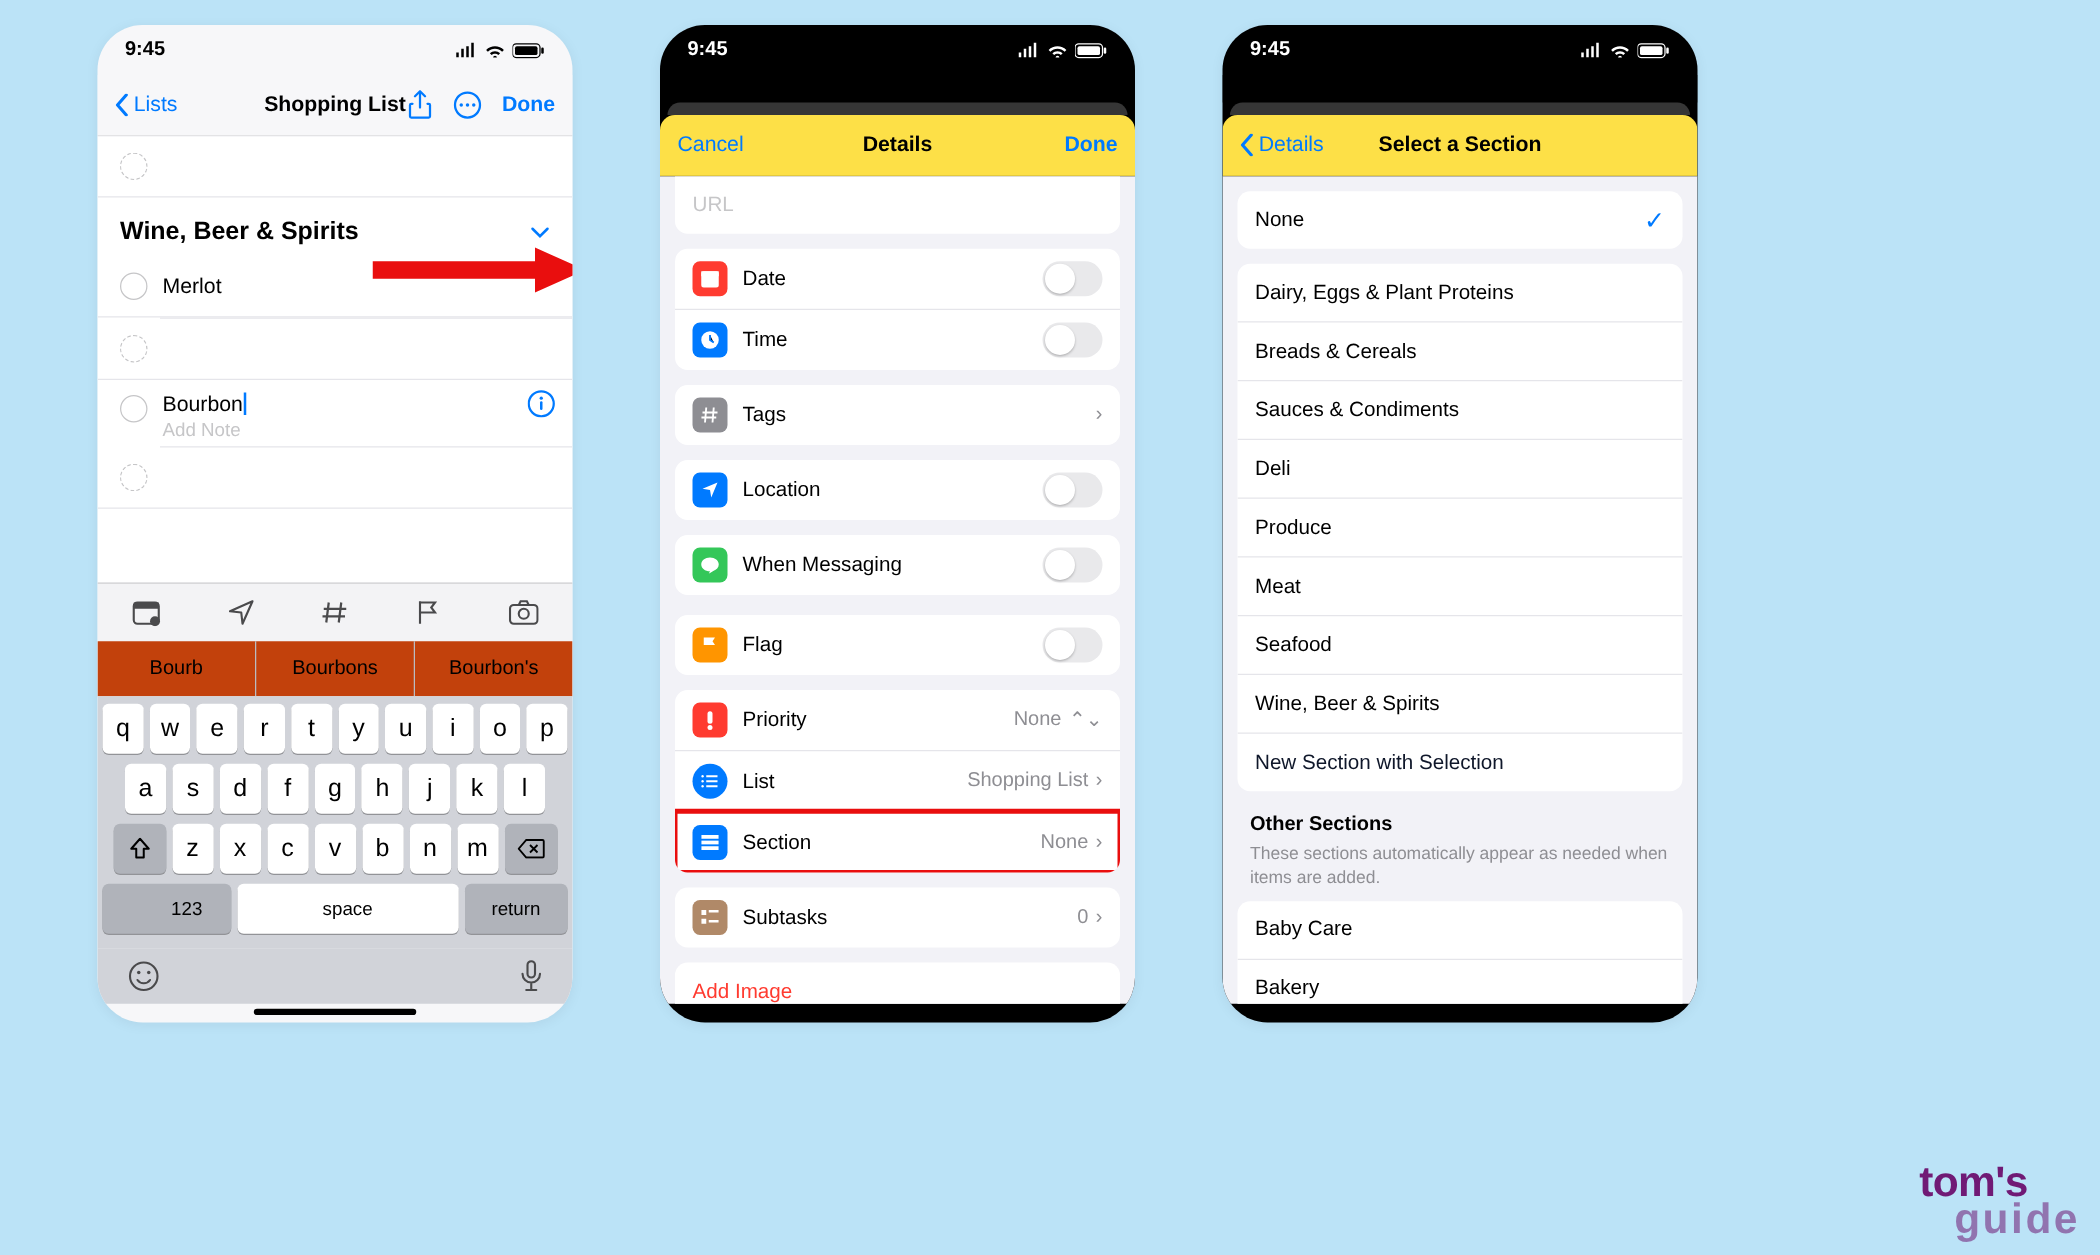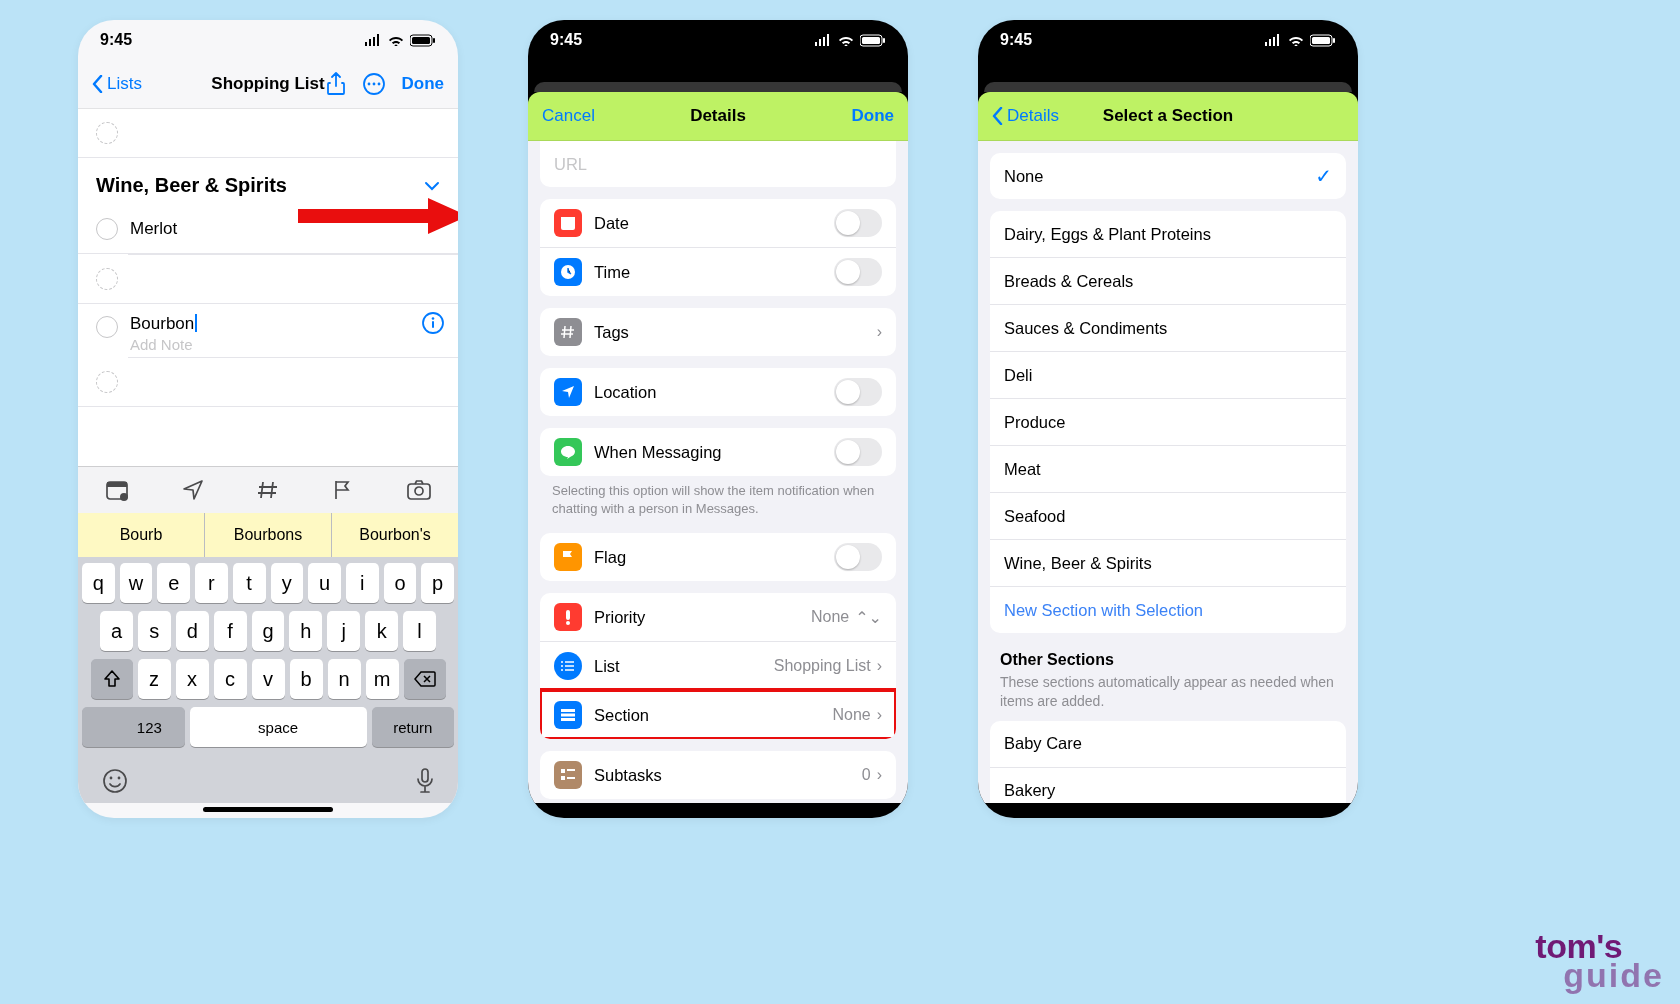--- a/index.html
+++ b/index.html
@@ -34,21 +34,21 @@
   .phone .inner{position:absolute;inset:0;display:flex;flex-direction:column;}
 
   
   .sbar{height:40px;display:flex;align-items:center;justify-content:space-between;padding:0 22px;font-weight:600;font-size:16px;}
   .sbar.light{color:#000;}
   .sbar.dark{color:#fff;}
   .sicons{display:flex;gap:6px;align-items:center;}
 
   
   .nav{height:48px;display:flex;align-items:center;justify-content:space-between;padding:0 14px;background:#f7f7f9;border-bottom:1px solid rgba(0,0,0,.08);}
-  .nav.sheet{background:#bef264;border-radius:12px 12px 0 0;border-bottom:1px solid rgba(0,0,0,.1);}
+  .nav.sheet{background:#fde047;border-radius:12px 12px 0 0;border-bottom:1px solid rgba(0,0,0,.1);}
   .nav .left,.nav .right{color:var(--ios-blue);font-size:17px;display:flex;align-items:center;gap:4px;}
   .nav .title{font-weight:600;font-size:17px;position:absolute;left:0;right:0;text-align:center;pointer-events:none;}
   .nav .icons{display:flex;gap:16px;align-items:center;}
   .nav{position:relative;}
 
   .sheet-spacer{height:22px;background:#000;}
   .sheet-peek{height:10px;background:#888;border-radius:10px 10px 0 0;margin:0 6px;opacity:.4;}
 
   
   .list1{flex:1;background:#fff;overflow:hidden;}
@@ -60,21 +60,21 @@
   .divider-in{border-bottom:1px solid var(--ios-divider);margin-left:50px;}
   .editing{position:relative;}
   .editing .info{position:absolute;right:14px;top:8px;}
   .note-ph{color:#c6c6c8;font-size:15px;margin-top:2px;}
   .cursor{display:inline-block;width:2px;height:18px;background:var(--ios-blue);vertical-align:-3px;margin-left:1px;}
 
   .arrow{position:absolute;}
 
   
   .kbd-toolbar{height:46px;background:#f3f3f5;border-top:1px solid rgba(0,0,0,.15);display:flex;justify-content:space-around;align-items:center;color:#4a4a4c;}
-  .sugg{height:44px;background:#fef9c3;display:flex;}
+  .sugg{height:44px;background:#c2410c;display:flex;}
   .sugg div{flex:1;display:flex;align-items:center;justify-content:center;font-size:16px;border-right:1px solid #babcc2;}
   .sugg div:last-child{border-right:none;}
   .keys{background:#d1d3d9;padding:6px 4px 4px;}
   .krow{display:flex;gap:5px;justify-content:center;margin-bottom:8px;}
   .key{background:#fff;border-radius:5px;height:40px;flex:1;max-width:33px;display:flex;align-items:center;justify-content:center;font-size:20px;box-shadow:0 1px 0 rgba(0,0,0,.3);color:#000;}
   .key.mod{background:#b0b3ba;max-width:42px;font-size:15px;}
   .key.space{max-width:none;flex:3;}
   .key.ret{max-width:none;flex:1.4;background:#b0b3ba;font-size:15px;}
   .key.num{max-width:none;flex:1.2;background:#b0b3ba;font-size:15px;padding-left:32px;}
   .kbd-bottom{height:44px;background:#d1d3d9;display:flex;justify-content:space-between;align-items:center;padding:0 24px;}
@@ -90,21 +90,21 @@
   .gval{margin-left:auto;color:var(--ios-gray-text);font-size:16px;display:flex;align-items:center;gap:6px;}
   .toggle{width:48px;height:28px;background:#e9e9eb;border-radius:14px;position:relative;margin-left:auto;}
   .toggle::after{content:"";position:absolute;left:2px;top:2px;width:24px;height:24px;background:#fff;border-radius:50%;box-shadow:0 1px 2px rgba(0,0,0,.25);}
   .group-footer{color:var(--ios-gray-text);font-size:13px;padding:6px 24px 0;line-height:1.35;}
   .hl{outline:4px solid #e90e0e;outline-offset:-2px;}
   .url-ph{color:#c6c6c8;}
 
   .sect-title{font-weight:700;font-size:16px;padding:18px 22px 2px;}
   .sect-sub{color:var(--ios-gray-text);font-size:14px;padding:2px 22px 0;line-height:1.35;}
   .check{color:var(--ios-blue);margin-left:auto;font-size:20px;}
-  .dim{color:#3b82f6;}
+  .dim{color:#0f172a;}
 
   
   .wm{position:absolute;right:16px;bottom:14px;font-weight:800;color:#701a75;font-size:34px;letter-spacing:-.5px;line-height:.85;text-align:left;}
   .wm small{display:block;font-size:34px;font-weight:800;opacity:.55;margin-left:28px;letter-spacing:2px;}
 
   svg{display:block;}
 </style>
 </head>
 <body>
 
@@ -388,21 +388,20 @@
           <div class="grow">
               <span class="gicon" style="background:var(--ios-green);">
                 <svg width="16" height="14" viewBox="0 0 16 14">
                   <path fill="#fff" d="M8 1C4 1 1 3.5 1 6.5S4 12 8 12l-1 2 4-2.5c2-.8 4-2.5 4-5C15 3.5 12 1 8 1z"></path>
                 </svg>
               </span>
               <span>When Messaging</span>
               <span class="toggle"></span>
             </div>
         </div>
-        <div class="group-footer">Selecting this option will show the item notification when chatting with a person in Messages.</div>
         <div class="group tight">
           <div class="grow">
               <span class="gicon" style="background:var(--ios-orange);">
                 <svg width="12" height="14" viewBox="0 0 12 14">
                   <path fill="#fff" d="M1 0v14M1 1h9l-2 3 2 3H1"></path>
                 </svg>
               </span>
               <span>Flag</span>
               <span class="toggle"></span>
             </div>

